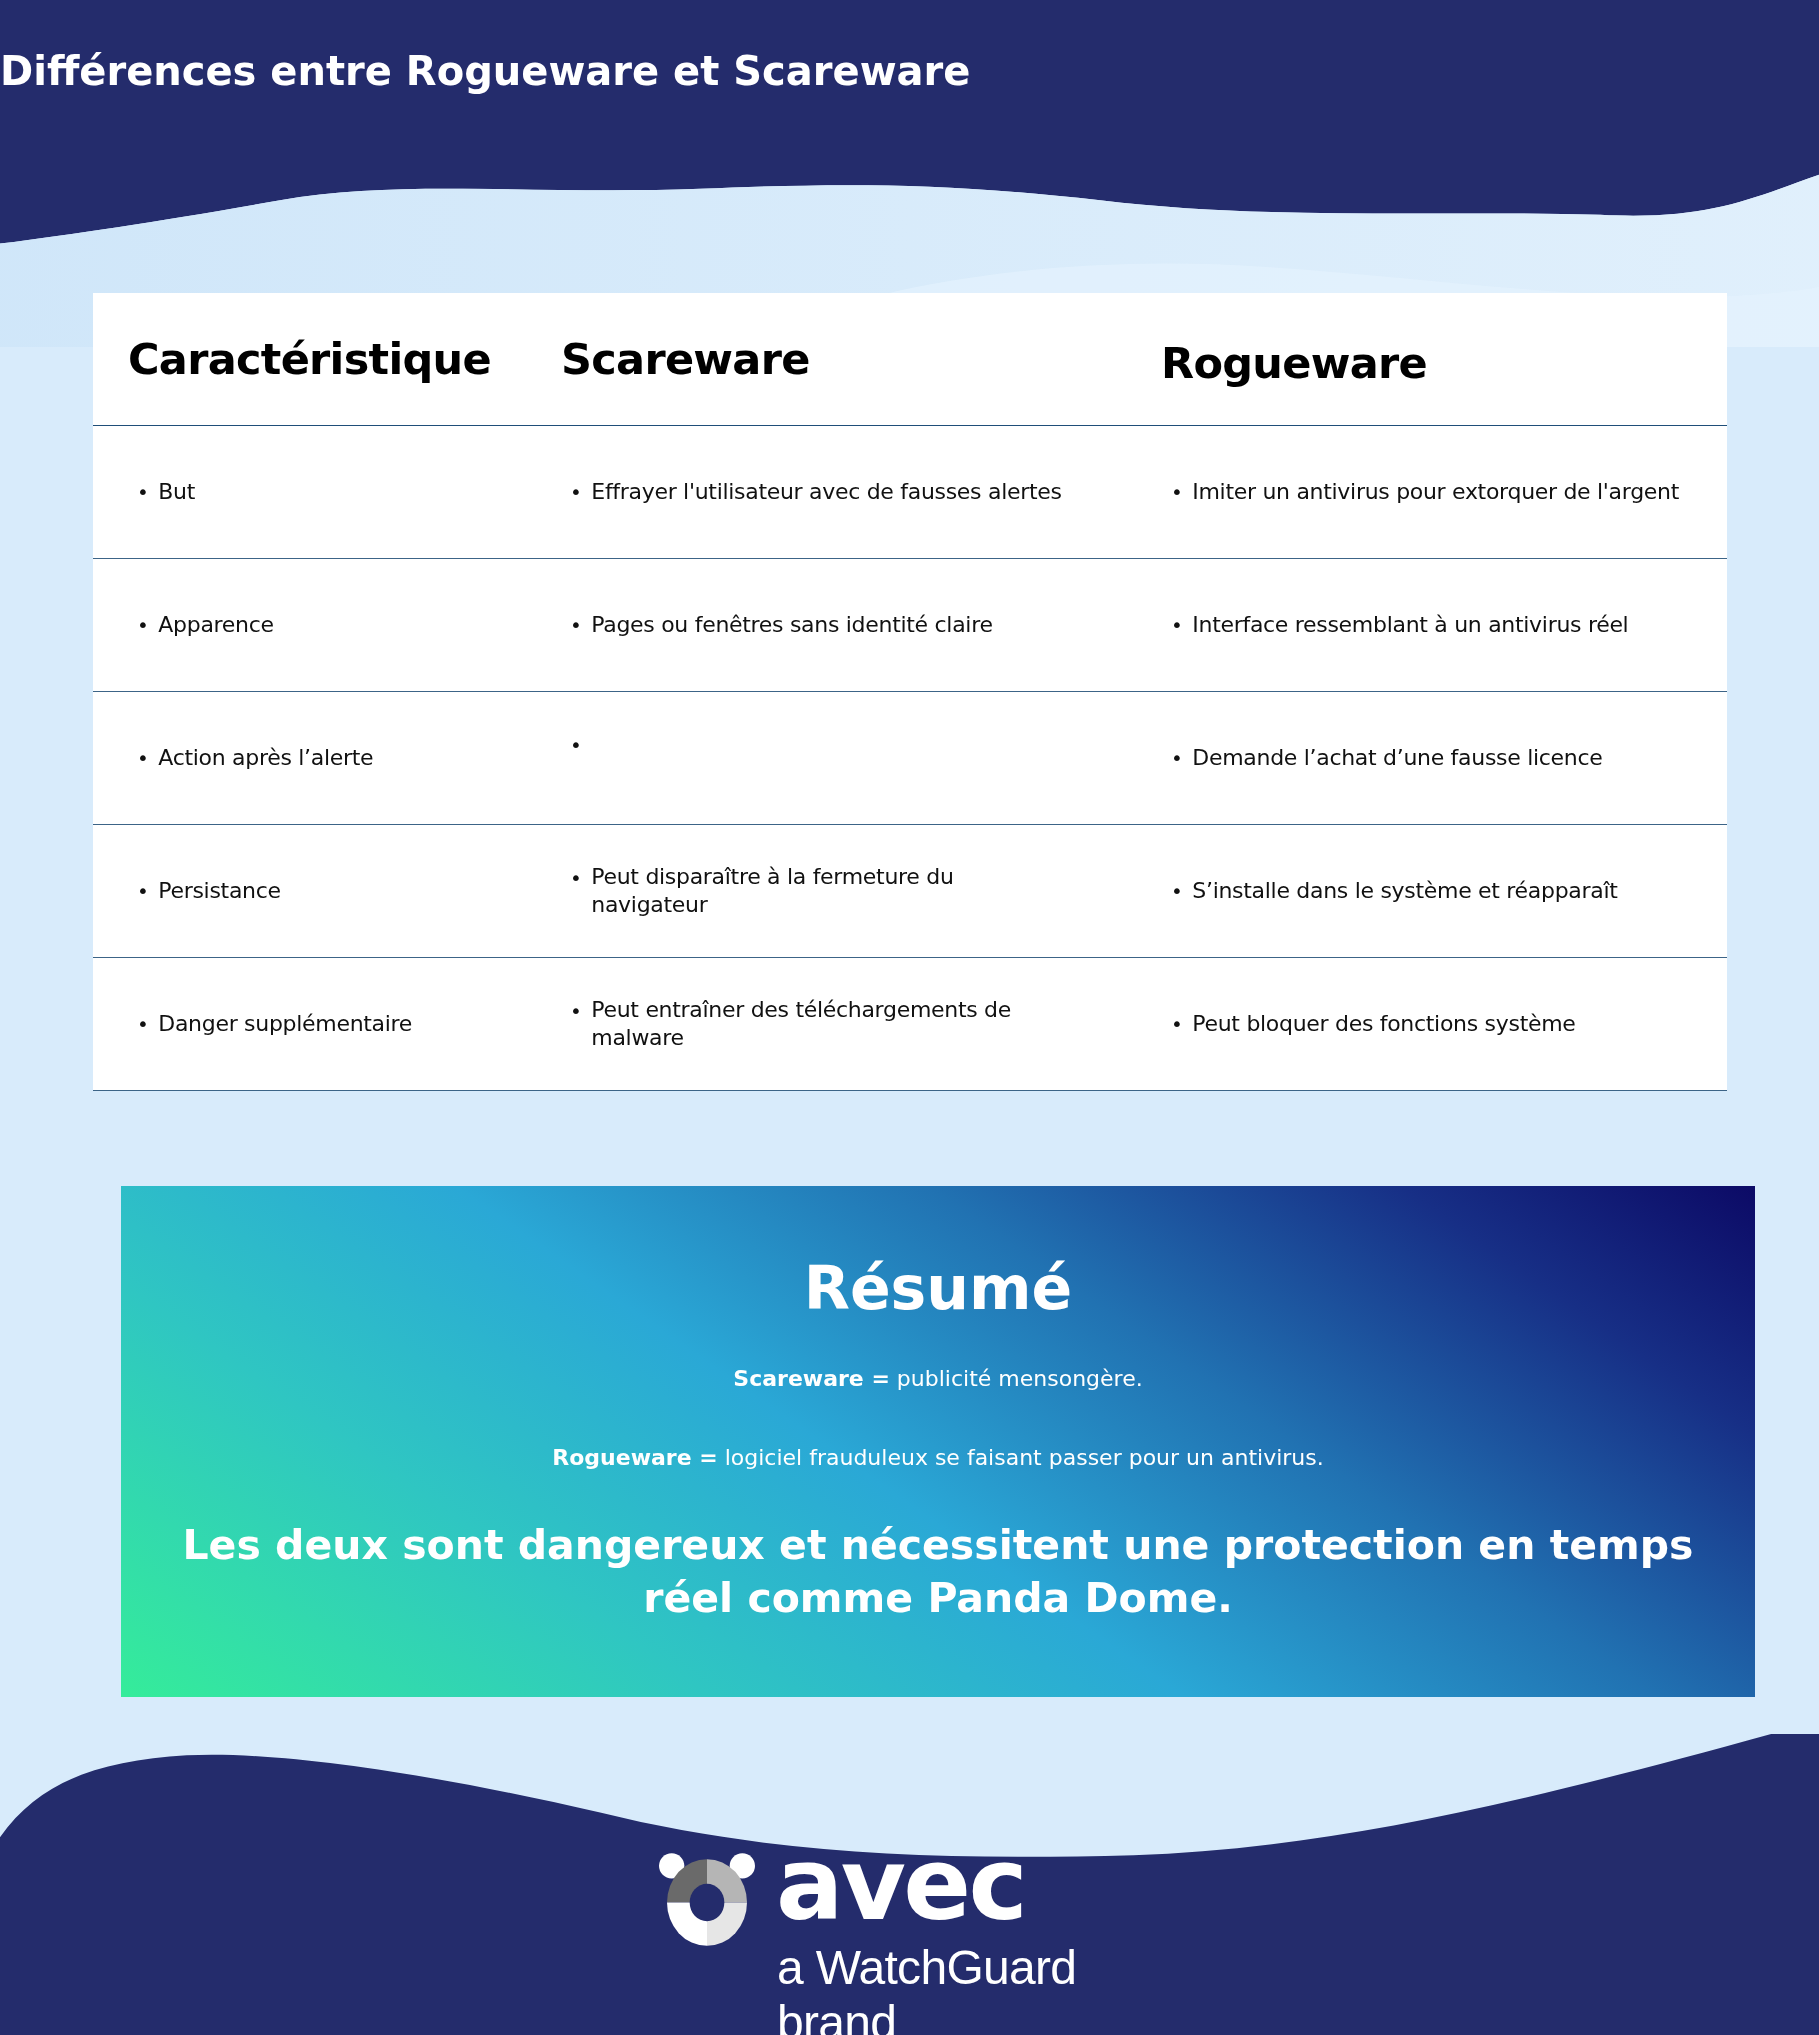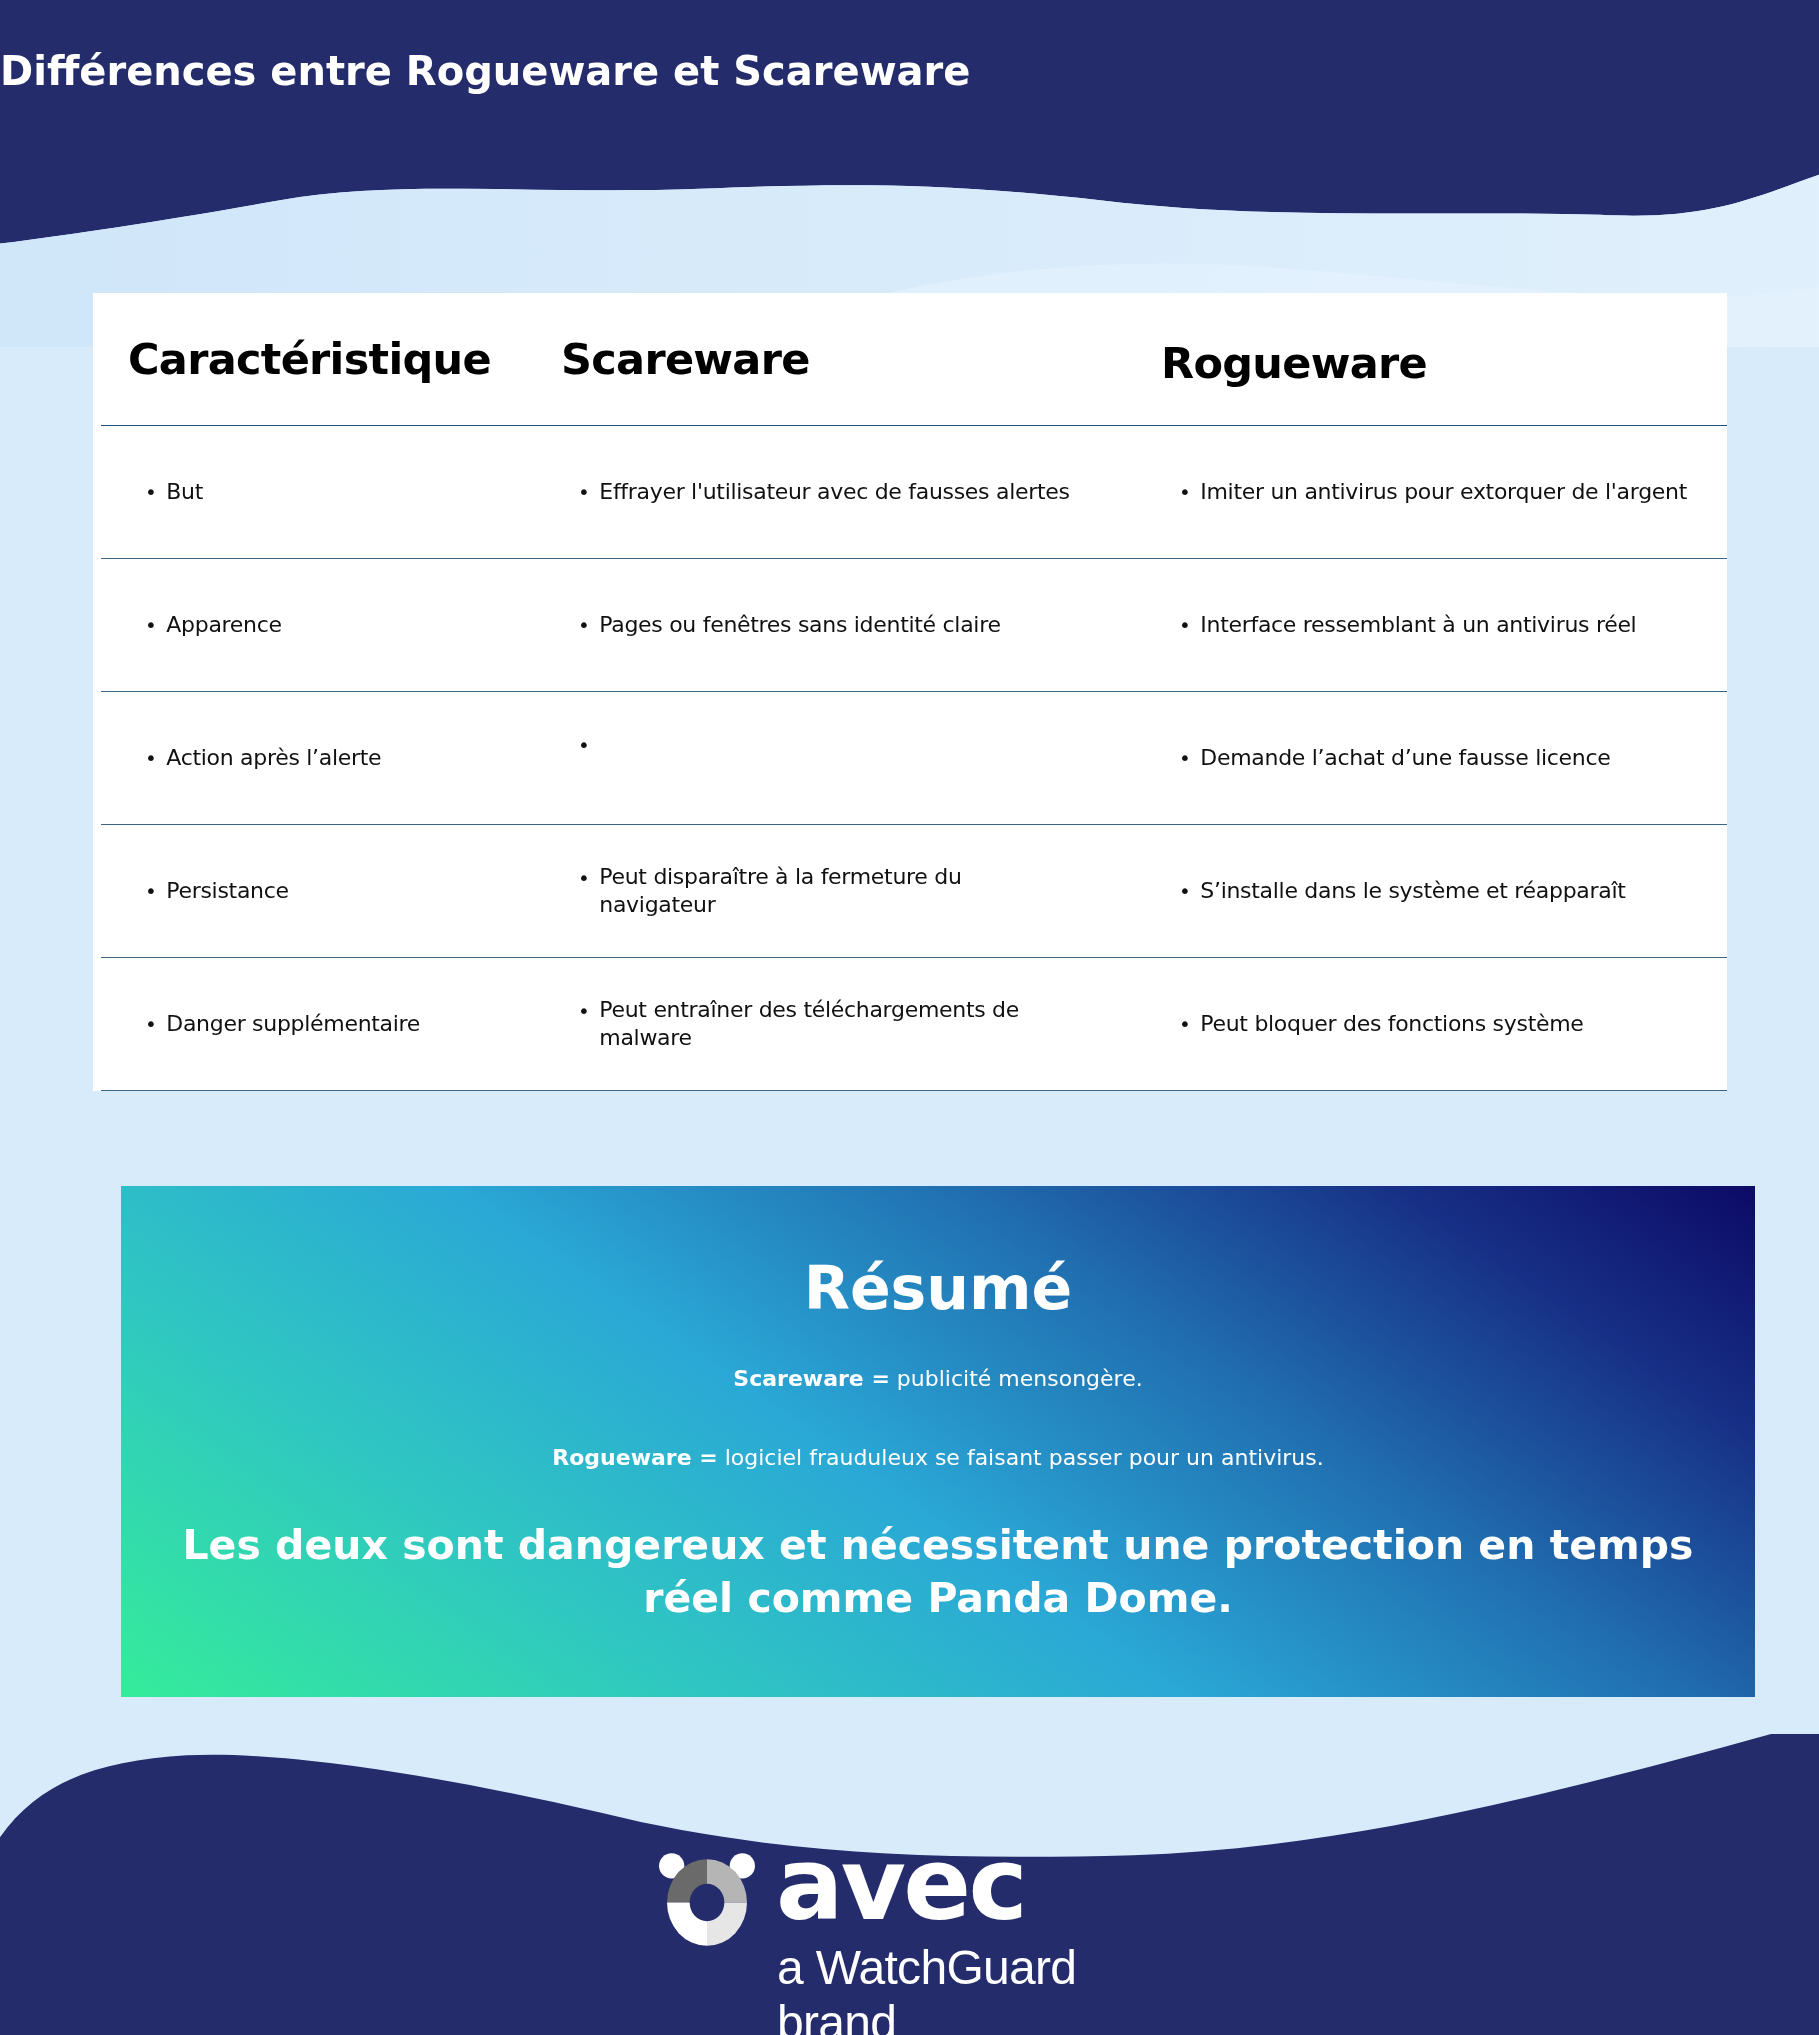--- a/index.html
+++ b/index.html
@@ -17,21 +17,20 @@
     }
     .page-title {
       position: absolute; left: 0; top: 48px; width: 1819px;
       text-align: left; color: #ffffff;
       font-family: "DejaVu Sans", sans-serif; font-weight: bold;
       font-size: 40px; letter-spacing: 0px;
     }
     .table {
       position: absolute; left: 93px; top: 293px; width: 1634px;
       background: #ffffff;
-      padding-left: 8px;
     }
     .thead {
       height: 133px; display: flex; align-items: center;
       border-bottom: 1.3px solid #1f4e79;
     }
     .th {
       font-family: "DejaVu Sans", sans-serif; font-weight: bold;
       font-size: 43px; color: #000000; letter-spacing: -0.7px;
     }
     .col1 { position: absolute; left: 35px; }

